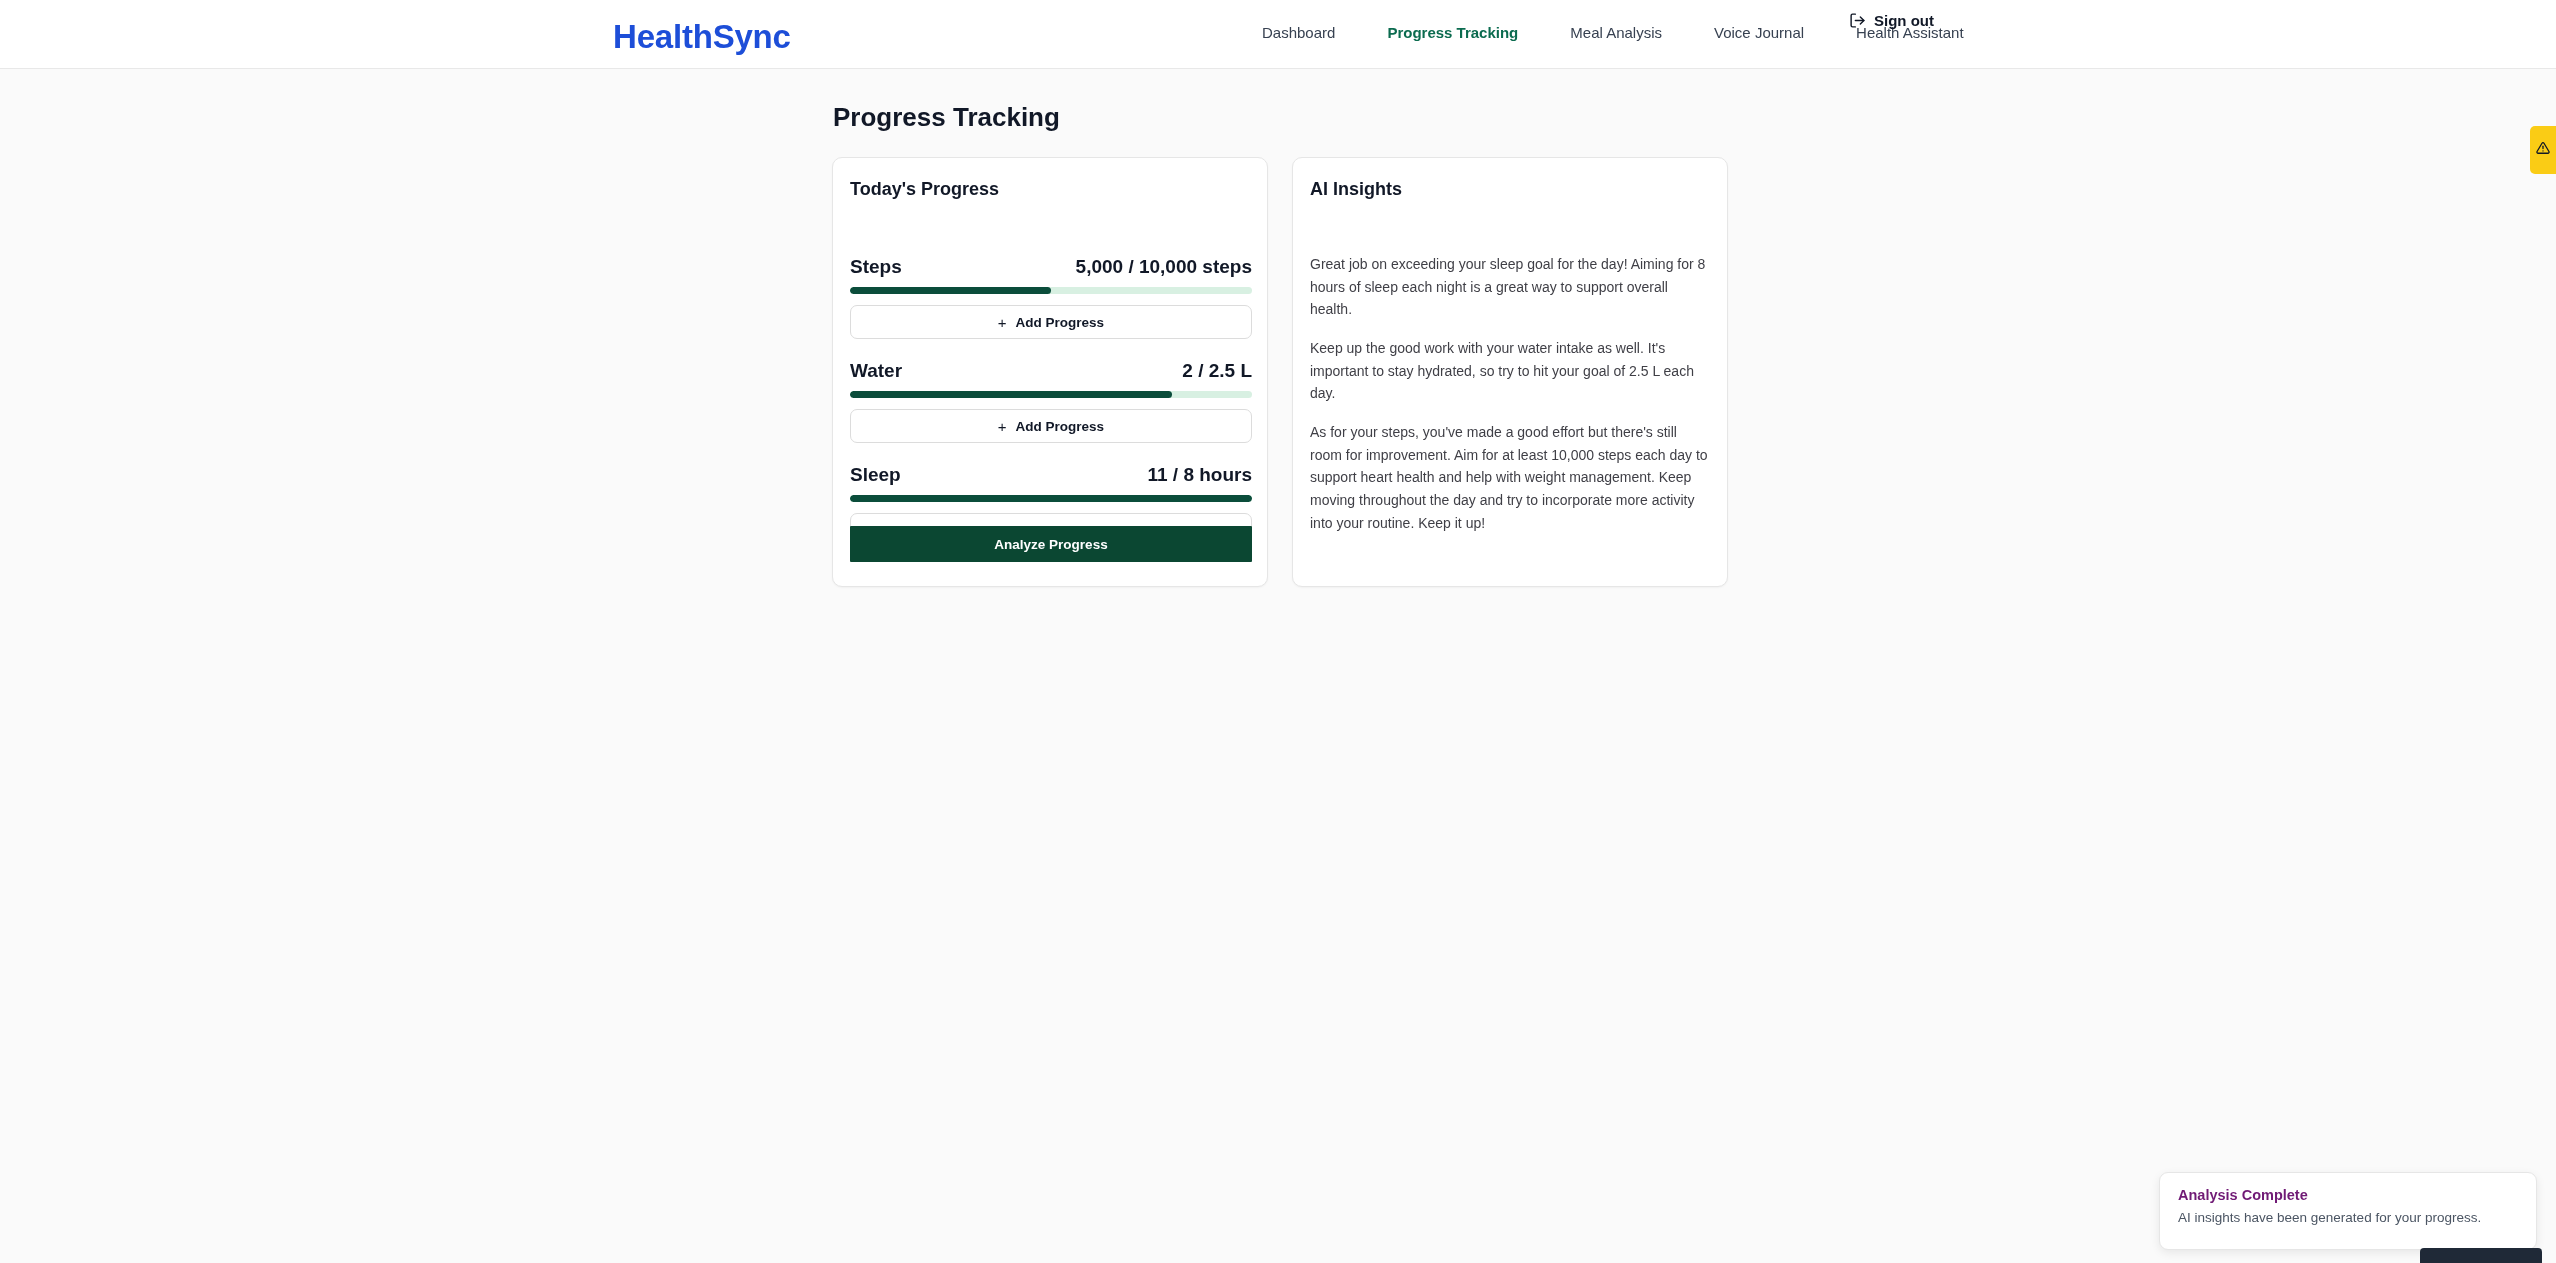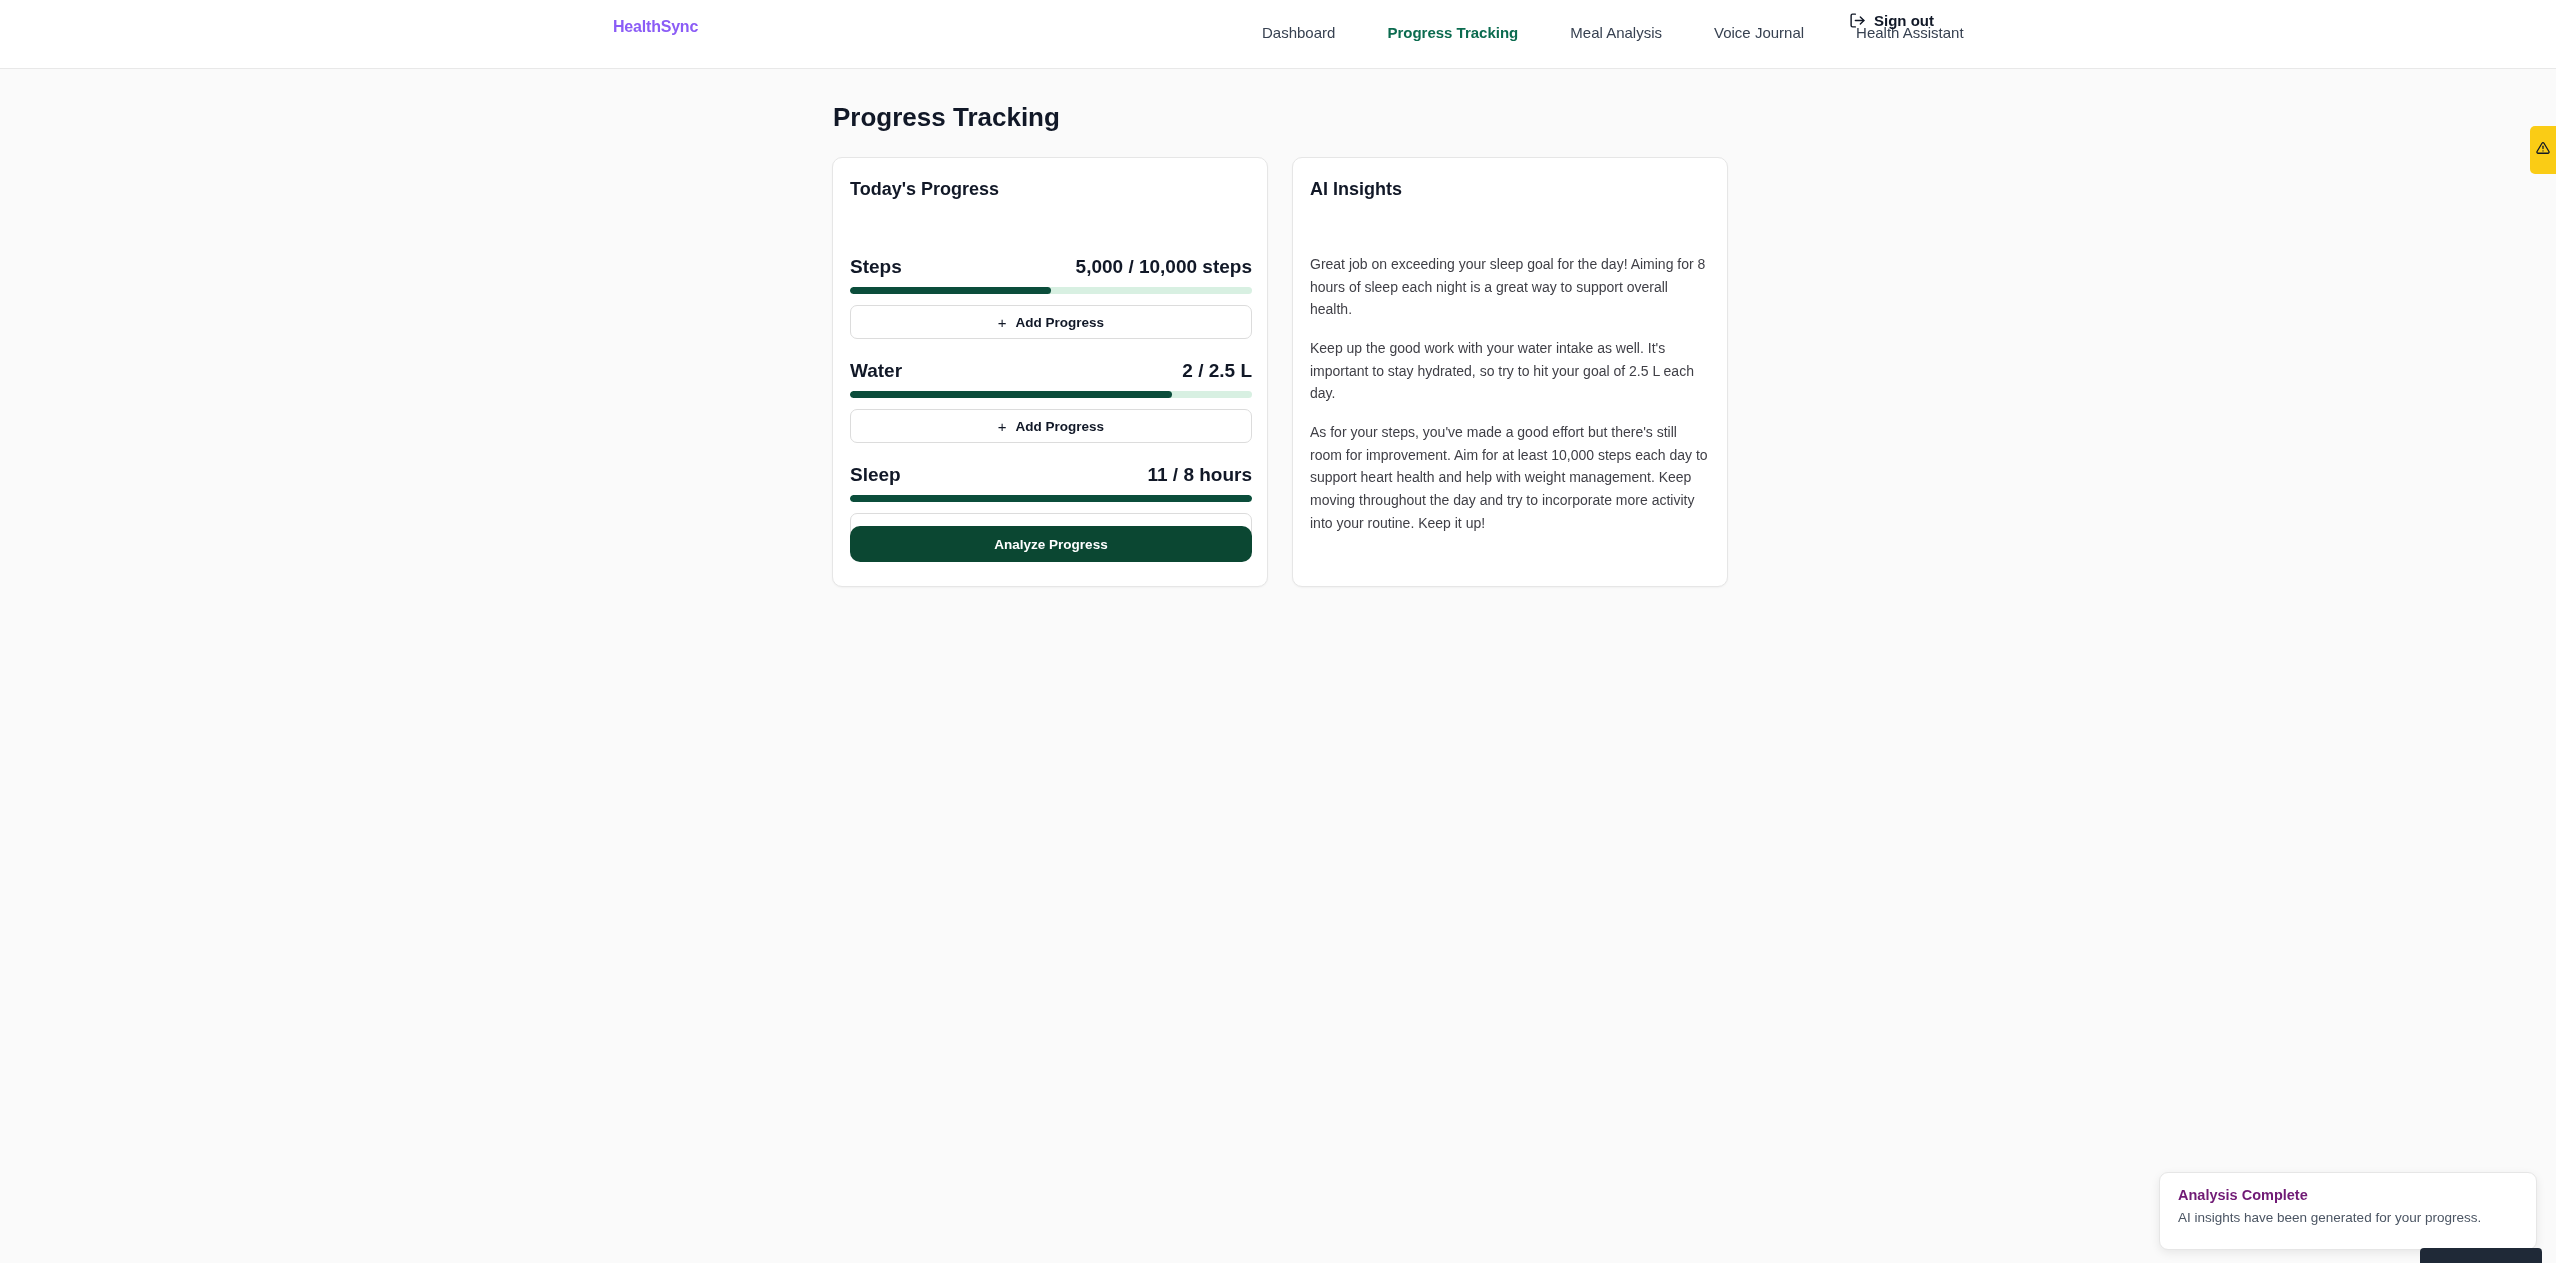--- a/index.html
+++ b/index.html
@@ -20,23 +20,23 @@
     height: 69px;
     background: #ffffff;
     border-bottom: 1px solid #e8e8e8;
     display: flex;
     align-items: center;
   }
   .brand {
     position: absolute;
     left: 613px;
     top: 18px;
-    font-size: 16px;
-    font-weight: bold;
-    color: #8b5cf6;
+    font-size: 33px;
+    font-weight: bold;
+    color: #1d4ed8;
     letter-spacing: -0.2px;
   }
   .nav {
     position: absolute;
     left: 1262px;
     top: 24px;
     display: flex;
     align-items: center;
     gap: 52px;
     font-size: 15px;
@@ -152,21 +152,21 @@
   }
 
   .analyze-btn {
     position: absolute;
     left: 17px;
     top: 368px;
     width: 402px;
     height: 36px;
     background: #0b4732;
     border: none;
-    border-radius: 10px;
+    border-radius: 1px;
     color: #ffffff;
     font-size: 13.5px;
     font-weight: bold;
     font-family: "Liberation Sans", sans-serif;
     cursor: pointer;
   }
 
   
   .insights-body {
     position: absolute;

